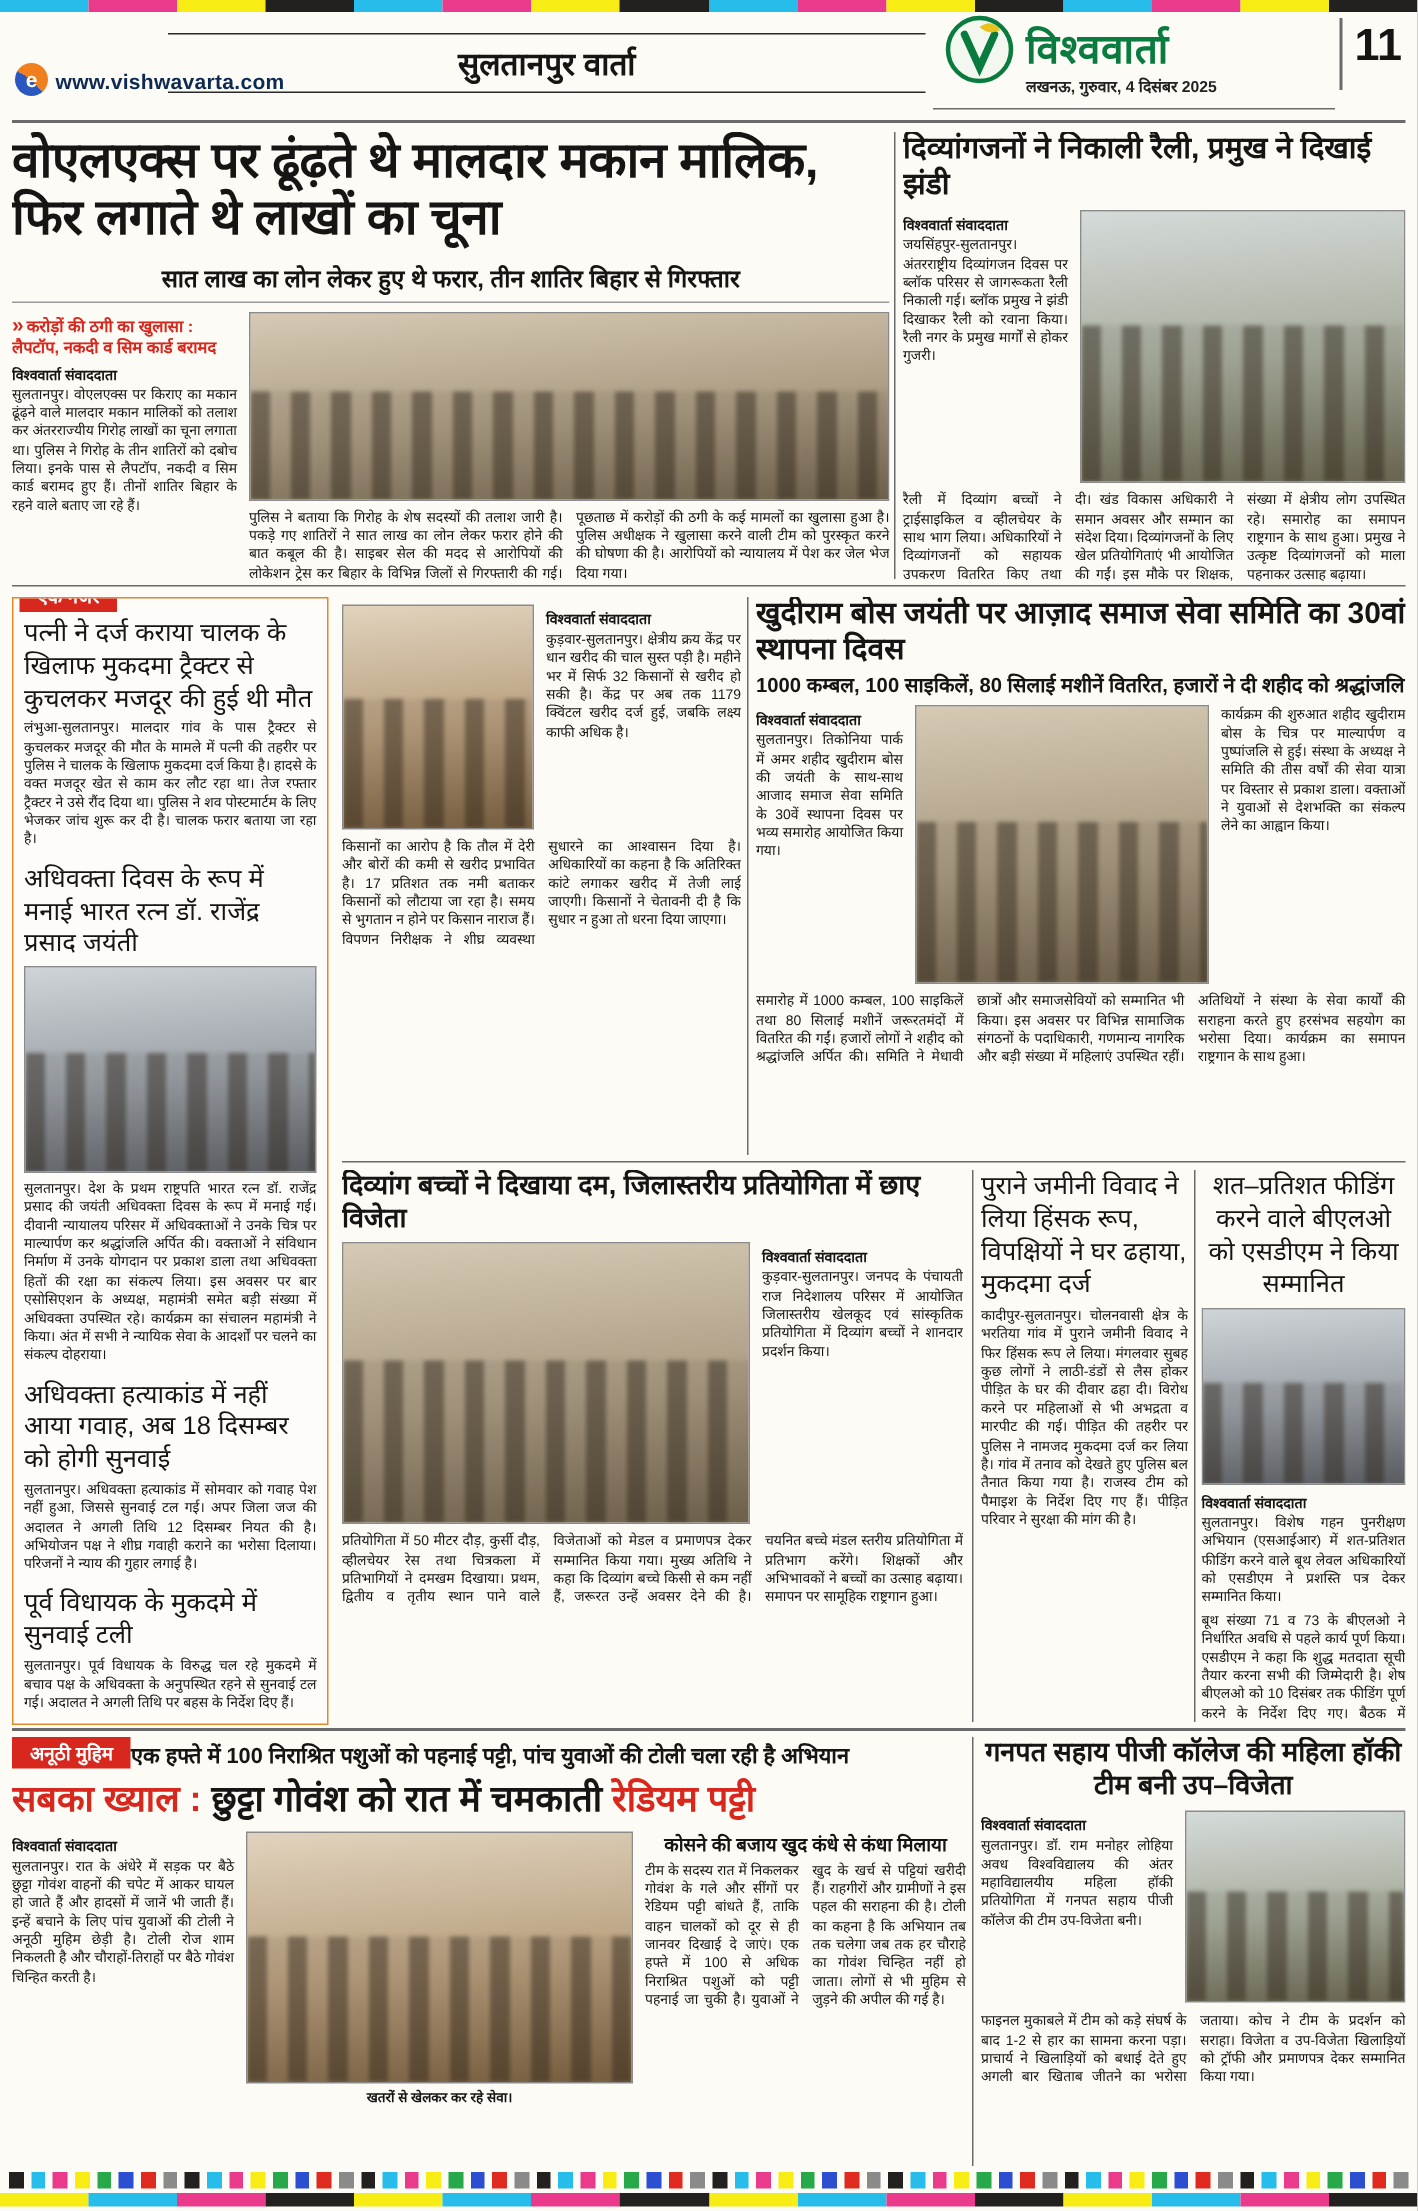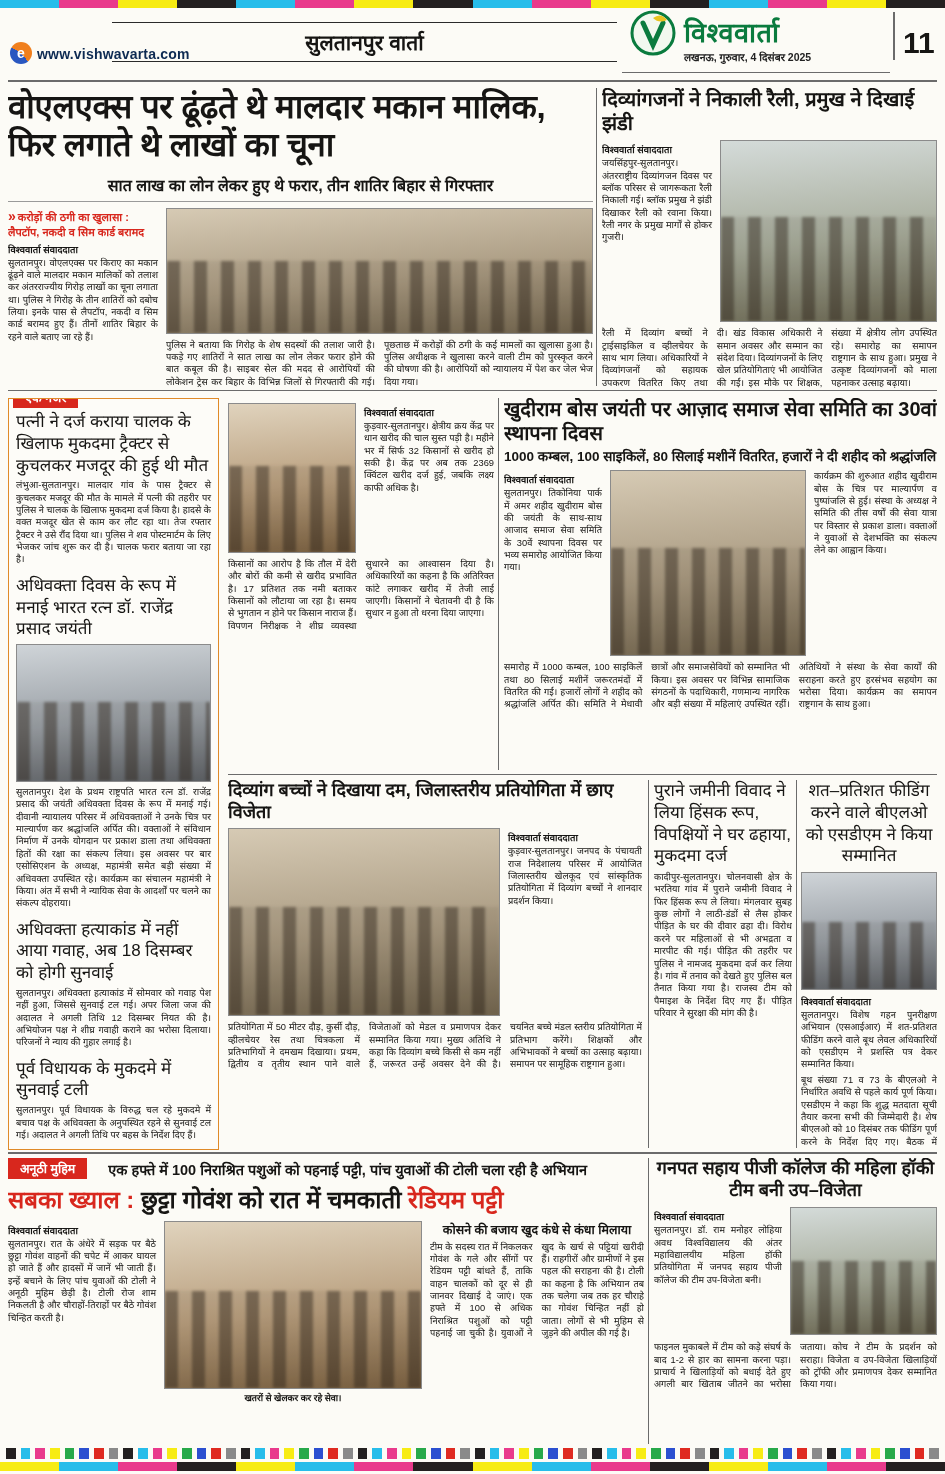--- a/index.html
+++ b/index.html
@@ -86,21 +86,21 @@
     <svg width="46" height="46" viewBox="0 0 46 46">
       <circle cx="23" cy="23" r="21" fill="#f2f8ef" stroke="#0a7b3e" stroke-width="3"></circle>
       <path d="M13 13 L23 35 L33 13" fill="none" stroke="#0a7b3e" stroke-width="5" stroke-linecap="round"></path>
       <path d="M23 8 q8 -6 14 2 q-8 4 -14 -2z" fill="#e8c31f"></path>
     </svg>
   </div>
   <div class="abs mast" style="left:684px;top:13px">विश्ववार्ता</div>
   <div class="abs edln" style="left:684px;top:50px">लखनऊ,  गुरुवार, 4 दिसंबर 2025</div>
   <div class="line" style="left:622px;top:72px;width:268px;height:1px"></div>
   <div class="line" style="left:893px;top:12px;width:2px;height:48px"></div>
-  <div class="abs pageno" style="left:903px;top:26px">11</div>
+  <div class="abs pageno" style="left:903px;top:14px">11</div>
   <div class="line" style="left:8px;top:80px;right:8px;width:929px;height:1.5px"></div>
 
   <div class="abs ovh" style="left:8px;top:88px;width:585px;height:300px">
     <div class="h1">वोएलएक्स पर ढूंढ़ते थे मालदार मकान मालिक, फिर लगाते थे लाखों का चूना</div>
     <div class="sub" style="margin-top:5px">सात लाख का लोन लेकर हुए थे फरार, तीन शातिर बिहार से गिरफ्तार</div>
     <div class="row" style="margin-top:6px">
       <div style="width:150px;flex:0 0 auto">
         <div class="kick"><span class="arrow">»</span><span>करोड़ों की ठगी का खुलासा : लैपटॉप, नकदी व सिम कार्ड बरामद</span></div>
         <div class="by">विश्ववार्ता संवाददाता</div>
         <div class="bd">सुलतानपुर। वोएलएक्स पर किराए का मकान ढूंढ़ने वाले मालदार मकान मालिकों को तलाश कर अंतरराज्यीय गिरोह लाखों का चूना लगाता था। पुलिस ने गिरोह के तीन शातिरों को दबोच लिया। इनके पास से लैपटॉप, नकदी व सिम कार्ड बरामद हुए हैं। तीनों शातिर बिहार के रहने वाले बताए जा रहे हैं।</div>
@@ -146,21 +146,21 @@
       <div class="h3">पूर्व विधायक के मुकदमे में सुनवाई टली</div>
       <div class="bd">सुलतानपुर। पूर्व विधायक के विरुद्ध चल रहे मुकदमे में बचाव पक्ष के अधिवक्ता के अनुपस्थित रहने से सुनवाई टल गई। अदालत ने अगली तिथि पर बहस के निर्देश दिए हैं।</div>
     </div>
   </div>
 
   <div class="abs ovh" style="left:228px;top:398px;width:266px;height:372px">
     <div class="row" style="margin-top:5px">
       <div class="photo ph-warm" style="width:128px;height:150px;flex:0 0 auto"></div>
       <div style="flex:1">
         <div class="by">विश्ववार्ता संवाददाता</div>
-        <div class="bd">कुड़वार-सुलतानपुर। क्षेत्रीय क्रय केंद्र पर धान खरीद की चाल सुस्त पड़ी है। महीने भर में सिर्फ 32 किसानों से खरीद हो सकी है। केंद्र पर अब तक 2369 क्विंटल खरीद दर्ज हुई, जबकि लक्ष्य काफी अधिक है।</div>
+        <div class="bd">कुड़वार-सुलतानपुर। क्षेत्रीय क्रय केंद्र पर धान खरीद की चाल सुस्त पड़ी है। महीने भर में सिर्फ 32 किसानों से खरीद हो सकी है। केंद्र पर अब तक 1179 क्विंटल खरीद दर्ज हुई, जबकि लक्ष्य काफी अधिक है।</div>
       </div>
     </div>
     <div class="bd c2" style="margin-top:5px">किसानों का आरोप है कि तौल में देरी और बोरों की कमी से खरीद प्रभावित है। 17 प्रतिशत तक नमी बताकर किसानों को लौटाया जा रहा है। समय से भुगतान न होने पर किसान नाराज हैं। विपणन निरीक्षक ने शीघ्र व्यवस्था सुधारने का आश्वासन दिया है। अधिकारियों का कहना है कि अतिरिक्त कांटे लगाकर खरीद में तेजी लाई जाएगी। किसानों ने चेतावनी दी है कि सुधार न हुआ तो धरना दिया जाएगा।</div>
   </div>
 
   <div class="line" style="left:498px;top:398px;width:1px;height:372px"></div>
 
   <div class="abs ovh" style="left:504px;top:398px;width:433px;height:372px">
     <div class="h2">खुदीराम बोस जयंती पर आज़ाद समाज सेवा समिति का 30वां स्थापना दिवस</div>
     <div style="font-weight:bold;font-size:13.5px;margin-top:2px">1000 कम्बल, 100 साइकिलें, 80 सिलाई मशीनें वितरित, हजारों ने दी शहीद को श्रद्धांजलि</div>
@@ -202,21 +202,21 @@
     <div class="h3" style="text-align:center">शत–प्रतिशत फीडिंग करने वाले बीएलओ को एसडीएम ने किया सम्मानित</div>
     <div class="photo ph-indoor" style="height:118px;margin:5px 0"></div>
     <div class="by">विश्ववार्ता संवाददाता</div>
     <div class="bd">सुलतानपुर। विशेष गहन पुनरीक्षण अभियान (एसआईआर) में शत-प्रतिशत फीडिंग करने वाले बूथ लेवल अधिकारियों को एसडीएम ने प्रशस्ति पत्र देकर सम्मानित किया।</div>
     <div class="bd" style="margin-top:3px">बूथ संख्या 71 व 73 के बीएलओ ने निर्धारित अवधि से पहले कार्य पूर्ण किया। एसडीएम ने कहा कि शुद्ध मतदाता सूची तैयार करना सभी की जिम्मेदारी है। शेष बीएलओ को 10 दिसंबर तक फीडिंग पूर्ण करने के निर्देश दिए गए। बैठक में तहसीलदार एवं निर्वाचन कार्यालय के कर्मी उपस्थित रहे।</div>
   </div>
 
   <div class="line" style="left:8px;top:1152px;width:929px;height:2px"></div>
 
   <div class="abs ovh" style="left:8px;top:1158px;width:636px;height:288px">
-    <div style="display:flex;align-items:flex-end;gap:21px">
+    <div style="display:flex;align-items:flex-end;gap:0">
       <span class="tab">अनूठी मुहिम</span>
       <span style="font-weight:bold;font-size:14.5px">एक हफ्ते में 100 निराश्रित पशुओं को पहनाई पट्टी, पांच युवाओं की टोली चला रही है अभियान</span>
     </div>
     <div class="bighead">
       <span class="r">सबका ख्याल :</span><span> छुट्टा गोवंश को रात में चमकाती </span><span class="r">रेडियम पट्टी</span>
     </div>
     <div class="row" style="margin-top:7px">
       <div style="width:148px;flex:0 0 auto">
         <div class="by">विश्ववार्ता संवाददाता</div>
         <div class="bd">सुलतानपुर। रात के अंधेरे में सड़क पर बैठे छुट्टा गोवंश वाहनों की चपेट में आकर घायल हो जाते हैं और हादसों में जानें भी जाती हैं। इन्हें बचाने के लिए पांच युवाओं की टोली ने अनूठी मुहिम छेड़ी है। टोली रोज शाम निकलती है और चौराहों-तिराहों पर बैठे गोवंश चिन्हित करती है।</div>
@@ -232,21 +232,21 @@
     </div>
   </div>
 
   <div class="line" style="left:648px;top:1158px;width:1px;height:286px"></div>
 
   <div class="abs ovh" style="left:654px;top:1158px;width:283px;height:288px">
     <div class="h2s" style="text-align:center">गनपत सहाय पीजी कॉलेज की महिला हॉकी टीम बनी उप–विजेता</div>
     <div class="row" style="margin-top:6px">
       <div style="width:128px;flex:0 0 auto">
         <div class="by">विश्ववार्ता संवाददाता</div>
-        <div class="bd">सुलतानपुर। डॉ. राम मनोहर लोहिया अवध विश्वविद्यालय की अंतर महाविद्यालयीय महिला हॉकी प्रतियोगिता में जनपद सहाय पीजी कॉलेज की टीम उप-विजेता बनी।</div>
+        <div class="bd">सुलतानपुर। डॉ. राम मनोहर लोहिया अवध विश्वविद्यालय की अंतर महाविद्यालयीय महिला हॉकी प्रतियोगिता में गनपत सहाय पीजी कॉलेज की टीम उप-विजेता बनी।</div>
       </div>
       <div class="photo ph-cool" style="flex:1;height:128px"></div>
     </div>
     <div class="bd c2" style="margin-top:6px">फाइनल मुकाबले में टीम को कड़े संघर्ष के बाद 1-2 से हार का सामना करना पड़ा। प्राचार्य ने खिलाड़ियों को बधाई देते हुए अगली बार खिताब जीतने का भरोसा जताया। कोच ने टीम के प्रदर्शन को सराहा। विजेता व उप-विजेता खिलाड़ियों को ट्रॉफी और प्रमाणपत्र देकर सम्मानित किया गया।</div>
   </div>
 
   <div class="strip" id="botSquares">
       <div style="background: rgb(35, 32, 32);"></div>
       <div style="background: rgb(39, 189, 234);"></div>
       <div style="background: rgb(233, 58, 140);"></div>

